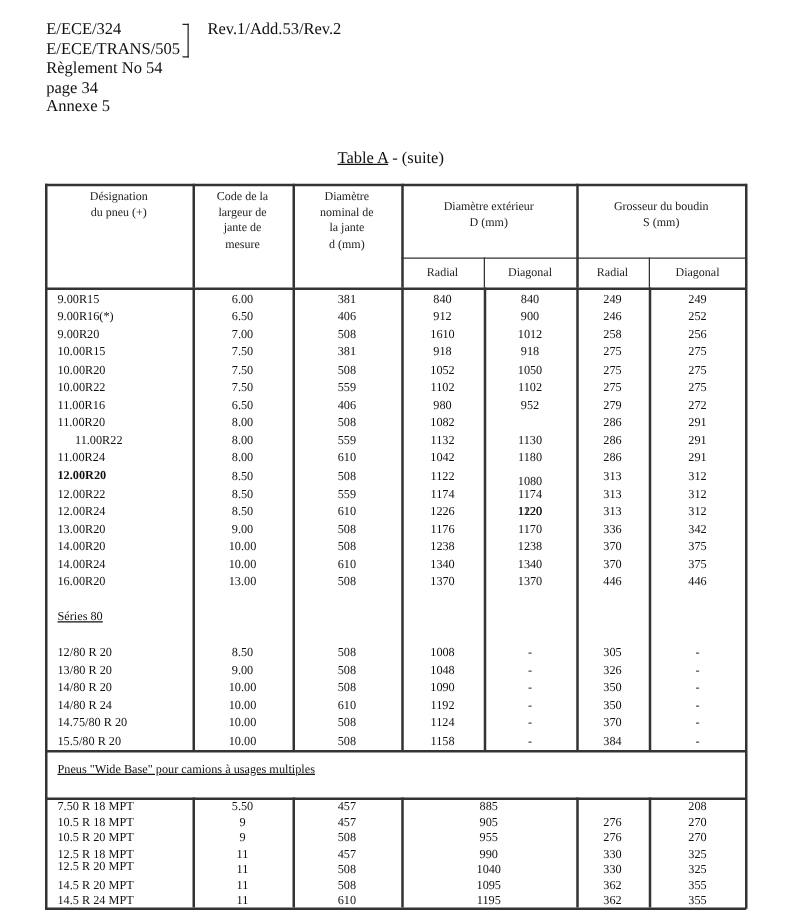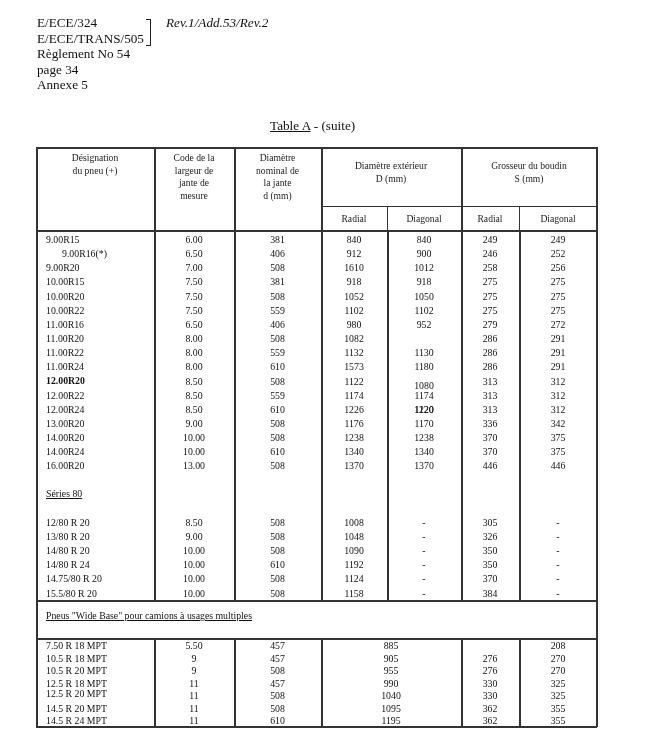--- a/index.html
+++ b/index.html
@@ -7,21 +7,21 @@
     width: 647px; height: 738px; position: relative; overflow: hidden;
     font-family: "Liberation Serif", "DejaVu Serif", serif;
     color: #111111;
   }
   .hdr { position: absolute; left: 37px; top: 15px; font-size: 13.2px; line-height: 15.5px; }
   .hdr div { white-space: nowrap; }
   .bracket {
     position: absolute; left: 146px; top: 19px; width: 4px; height: 25px;
     border-right: 1px solid #222; border-top: 1px solid #222; border-bottom: 1px solid #222;
   }
-  .rev { position: absolute; left: 166px; top: 15px; font-size: 13.2px; line-height: 15.5px; white-space: nowrap; font-style: italic; }
+  .rev { position: absolute; left: 166px; top: 15px; font-size: 13.2px; line-height: 15.5px; white-space: nowrap; }
   .title { position: absolute; left: 270px; top: 118px; font-size: 13.2px; white-space: nowrap; }
   .title .u { text-decoration: underline; }
 
   
   .tbl { position: absolute; left: 36px; top: 147px; width: 630px; height: 580px; }
   .line { position: absolute; background: #333; }
   .hcell { position: absolute; font-size: 9.6px; line-height: 12.6px; text-align: center; color: #222; }
   .txt { position: absolute; font-size: 9.8px; white-space: nowrap; }
   .c { text-align: center; transform: translateX(-50%); }
   .l { text-align: left; }
@@ -86,21 +86,21 @@
     <div class="hcell" style="left: 328px; top: 66px; width: 120px; white-space: pre;">Diagonal</div>
     <div class="hcell" style="left: 394px; top: 66px; width: 120px; white-space: pre;">Radial</div>
     <div class="hcell" style="left: 462px; top: 66px; width: 120px; white-space: pre;">Diagonal</div>
     <div class="txt l" style="left: 10px; top: 87px;">9.00R15</div>
     <div class="txt c" style="left: 158px; top: 87px;">6.00</div>
     <div class="txt c" style="left: 241.5px; top: 87px;">381</div>
     <div class="txt c" style="left: 318px; top: 87px;">840</div>
     <div class="txt c" style="left: 388px; top: 87px;">840</div>
     <div class="txt c" style="left: 454px; top: 87px;">249</div>
     <div class="txt c" style="left: 522px; top: 87px;">249</div>
-    <div class="txt l" style="left: 26px; top: 101.15px;">9.00R16(*)</div>
+    <div class="txt l" style="left: 10px; top: 101.15px;">9.00R16(*)</div>
     <div class="txt c" style="left: 158px; top: 101.15px;">6.50</div>
     <div class="txt c" style="left: 241.5px; top: 101.15px;">406</div>
     <div class="txt c" style="left: 318px; top: 101.15px;">912</div>
     <div class="txt c" style="left: 388px; top: 101.15px;">900</div>
     <div class="txt c" style="left: 454px; top: 101.15px;">246</div>
     <div class="txt c" style="left: 522px; top: 101.15px;">252</div>
     <div class="txt l" style="left: 10px; top: 115.3px;">9.00R20</div>
     <div class="txt c" style="left: 158px; top: 115.3px;">7.00</div>
     <div class="txt c" style="left: 241.5px; top: 115.3px;">508</div>
     <div class="txt c" style="left: 318px; top: 115.3px;">1610</div>
@@ -135,31 +135,31 @@
     <div class="txt c" style="left: 388px; top: 171.9px;">952</div>
     <div class="txt c" style="left: 454px; top: 171.9px;">279</div>
     <div class="txt c" style="left: 522px; top: 171.9px;">272</div>
     <div class="txt l" style="left: 10px; top: 186.05px;">11.00R20</div>
     <div class="txt c" style="left: 158px; top: 186.05px;">8.00</div>
     <div class="txt c" style="left: 241.5px; top: 186.05px;">508</div>
     <div class="txt c" style="left: 318px; top: 186.05px;">1082</div>
     <div class="txt c" style="left: 388px; top: 186.05px; margin-top: 47px;">1080</div>
     <div class="txt c" style="left: 454px; top: 186.05px;">286</div>
     <div class="txt c" style="left: 522px; top: 186.05px;">291</div>
-    <div class="txt l" style="left: 10px; top: 200.2px;">11.00R22</div>
+    <div class="txt l" style="left: 24px; top: 200.2px;">11.00R22</div>
     <div class="txt c" style="left: 158px; top: 200.2px;">8.00</div>
     <div class="txt c" style="left: 241.5px; top: 200.2px;">559</div>
     <div class="txt c" style="left: 318px; top: 200.2px;">1132</div>
     <div class="txt c" style="left: 388px; top: 200.2px;">1130</div>
     <div class="txt c" style="left: 454px; top: 200.2px;">286</div>
     <div class="txt c" style="left: 522px; top: 200.2px;">291</div>
     <div class="txt l" style="left: 10px; top: 214.35px;">11.00R24</div>
     <div class="txt c" style="left: 158px; top: 214.35px;">8.00</div>
     <div class="txt c" style="left: 241.5px; top: 214.35px;">610</div>
-    <div class="txt c" style="left: 318px; top: 214.35px;">1573</div>
+    <div class="txt c" style="left: 318px; top: 214.35px;">1042</div>
     <div class="txt c" style="left: 388px; top: 214.35px;">1180</div>
     <div class="txt c" style="left: 454px; top: 214.35px;">286</div>
     <div class="txt c" style="left: 522px; top: 214.35px;">291</div>
     <div class="txt l" style="left: 10px; top: 228px; font-weight: bold;">12.00R20</div>
     <div class="txt c" style="left: 158px; top: 228.5px;">8.50</div>
     <div class="txt c" style="left: 241.5px; top: 228.5px;">508</div>
     <div class="txt c" style="left: 318px; top: 228.5px;">1122</div>
     <div class="txt c" style="left: 388px; top: 228.5px; margin-top: 28px;">1120</div>
     <div class="txt c" style="left: 454px; top: 228.5px;">313</div>
     <div class="txt c" style="left: 522px; top: 228.5px;">312</div>

